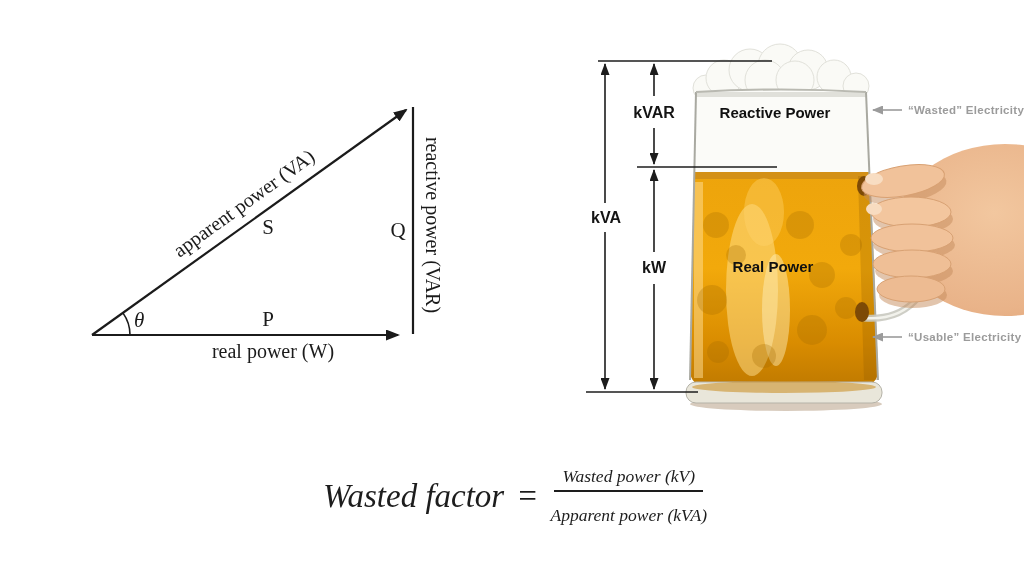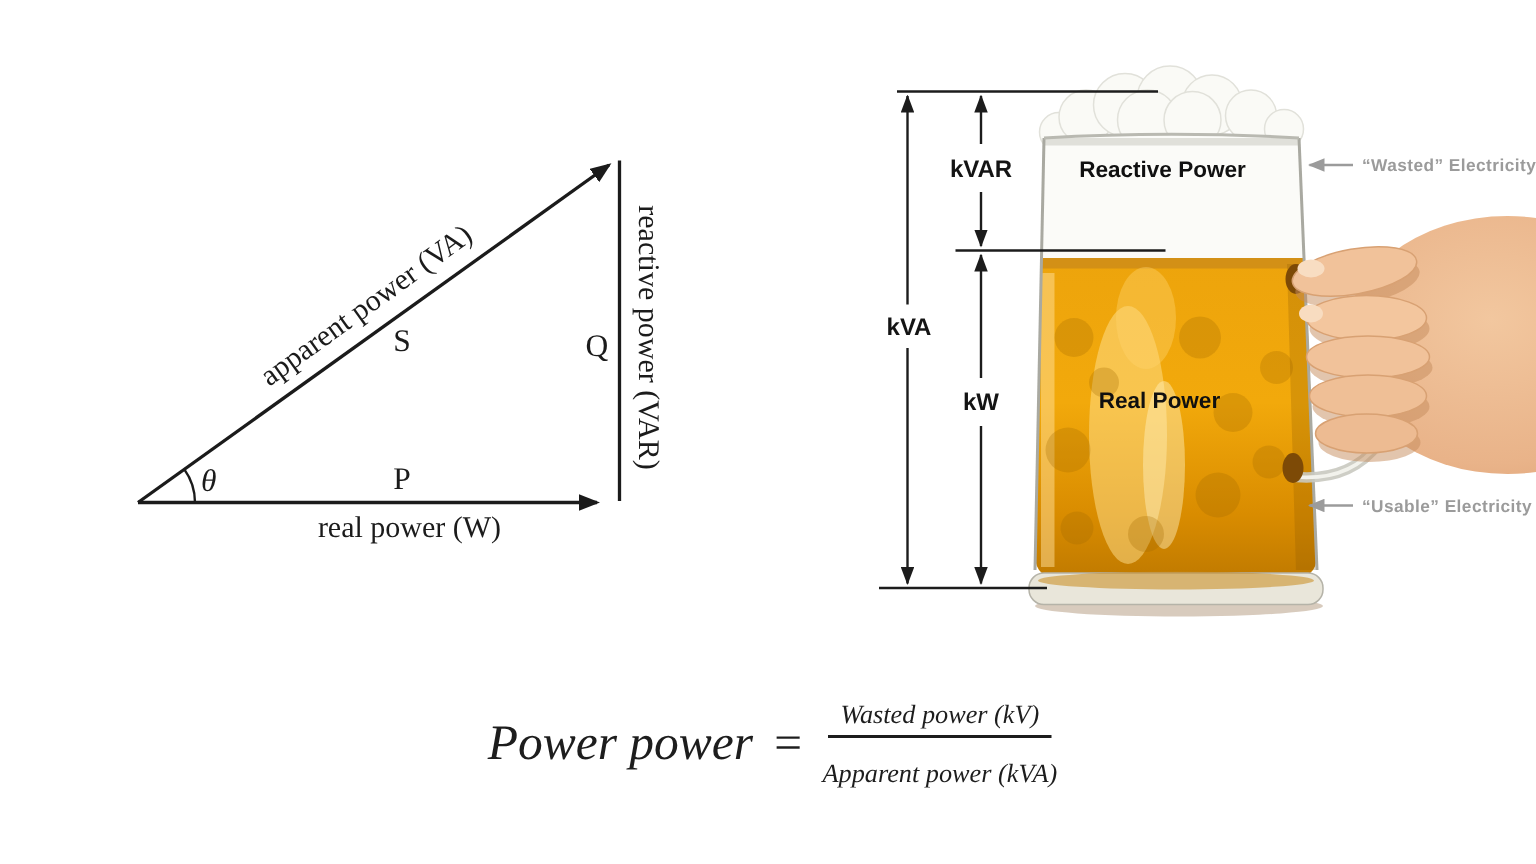--- a/index.html
+++ b/index.html
@@ -179,21 +179,21 @@
     <text class="dim-label" x="654" y="118" text-anchor="middle">kVAR</text>
     <text class="dim-label" x="606" y="223" text-anchor="middle">kVA</text>
     <text class="dim-label" x="654" y="273" text-anchor="middle">kW</text>
     <text class="mug-label" x="775" y="118" text-anchor="middle">Reactive Power</text>
     <text class="mug-label" x="773" y="272" text-anchor="middle">Real Power</text>
     <text class="gray-note" x="908" y="114">“Wasted” Electricity</text>
     <text class="gray-note" x="908" y="341">“Usable” Electricity</text>
   </svg>
 
   <div class="formula">
-    <span class="formula-lhs">Power power</span>
+    <span class="formula-lhs">Wasted factor</span>
     <span class="formula-eq">=</span>
     <span class="fraction">
       <span class="numerator">Wasted power (kV)</span>
       <span class="denominator">Apparent power (kVA)</span>
     </span>
   </div>
 
 </div>
 
 </body></html>

